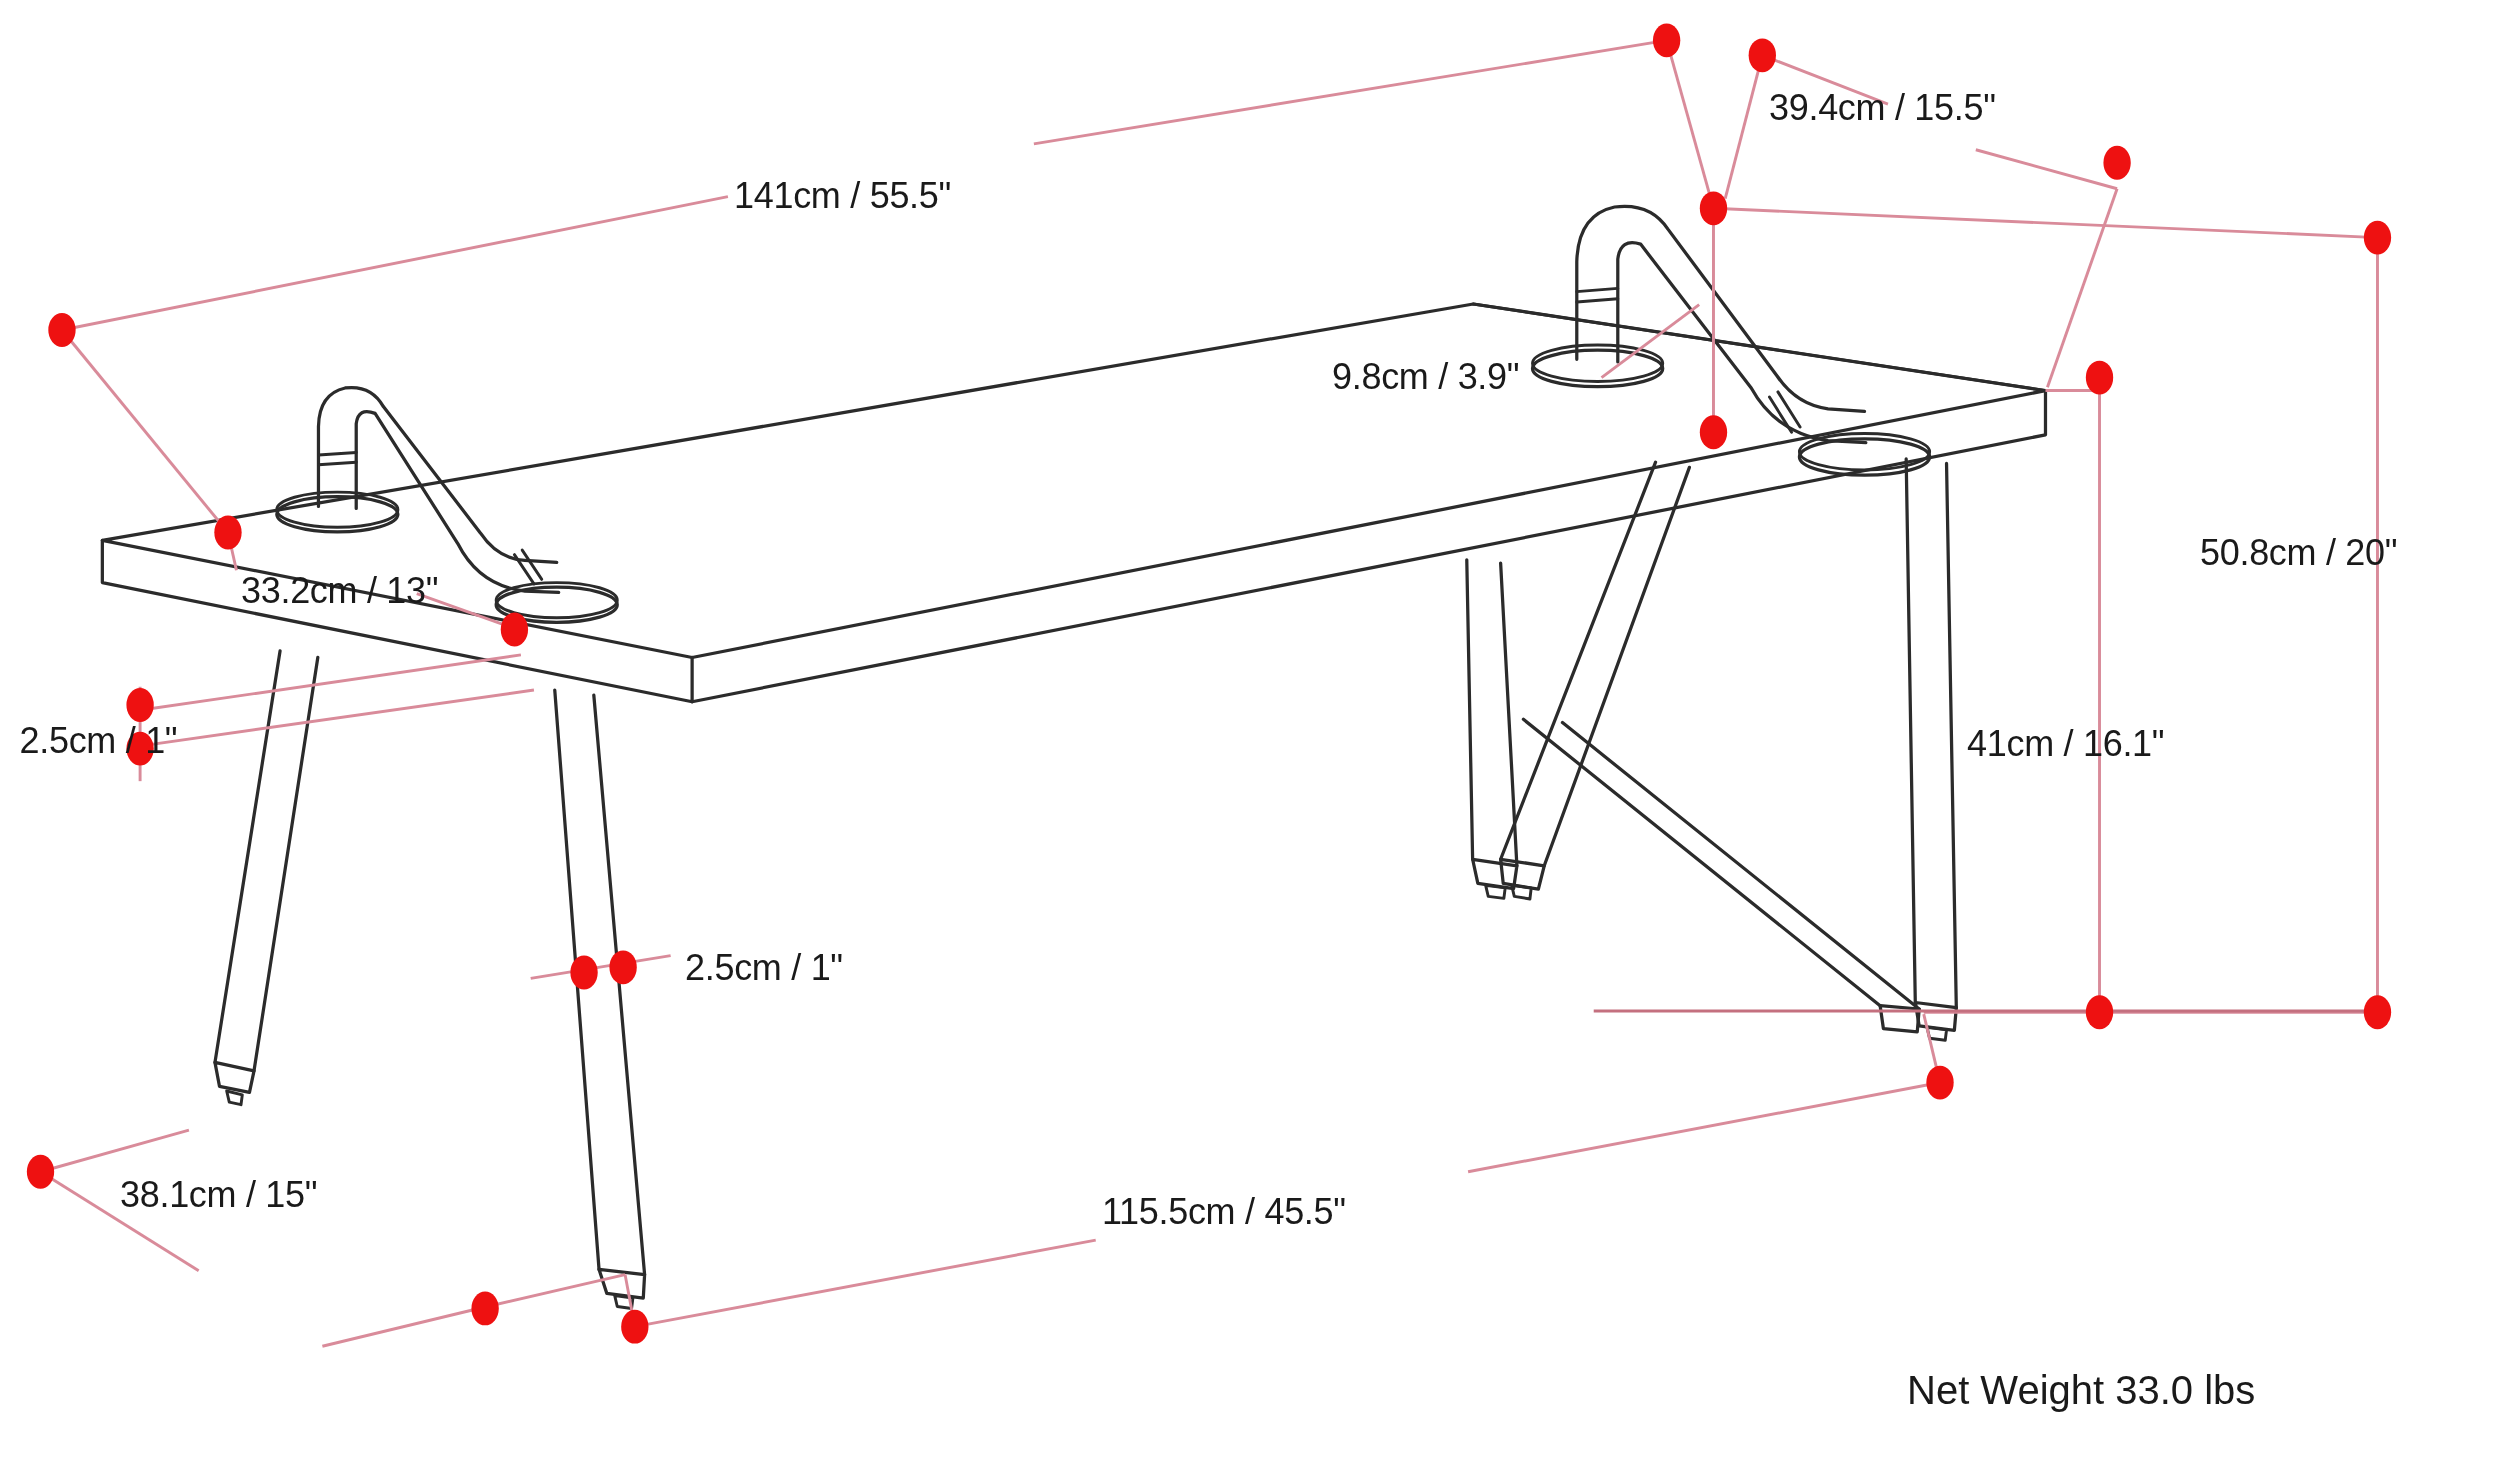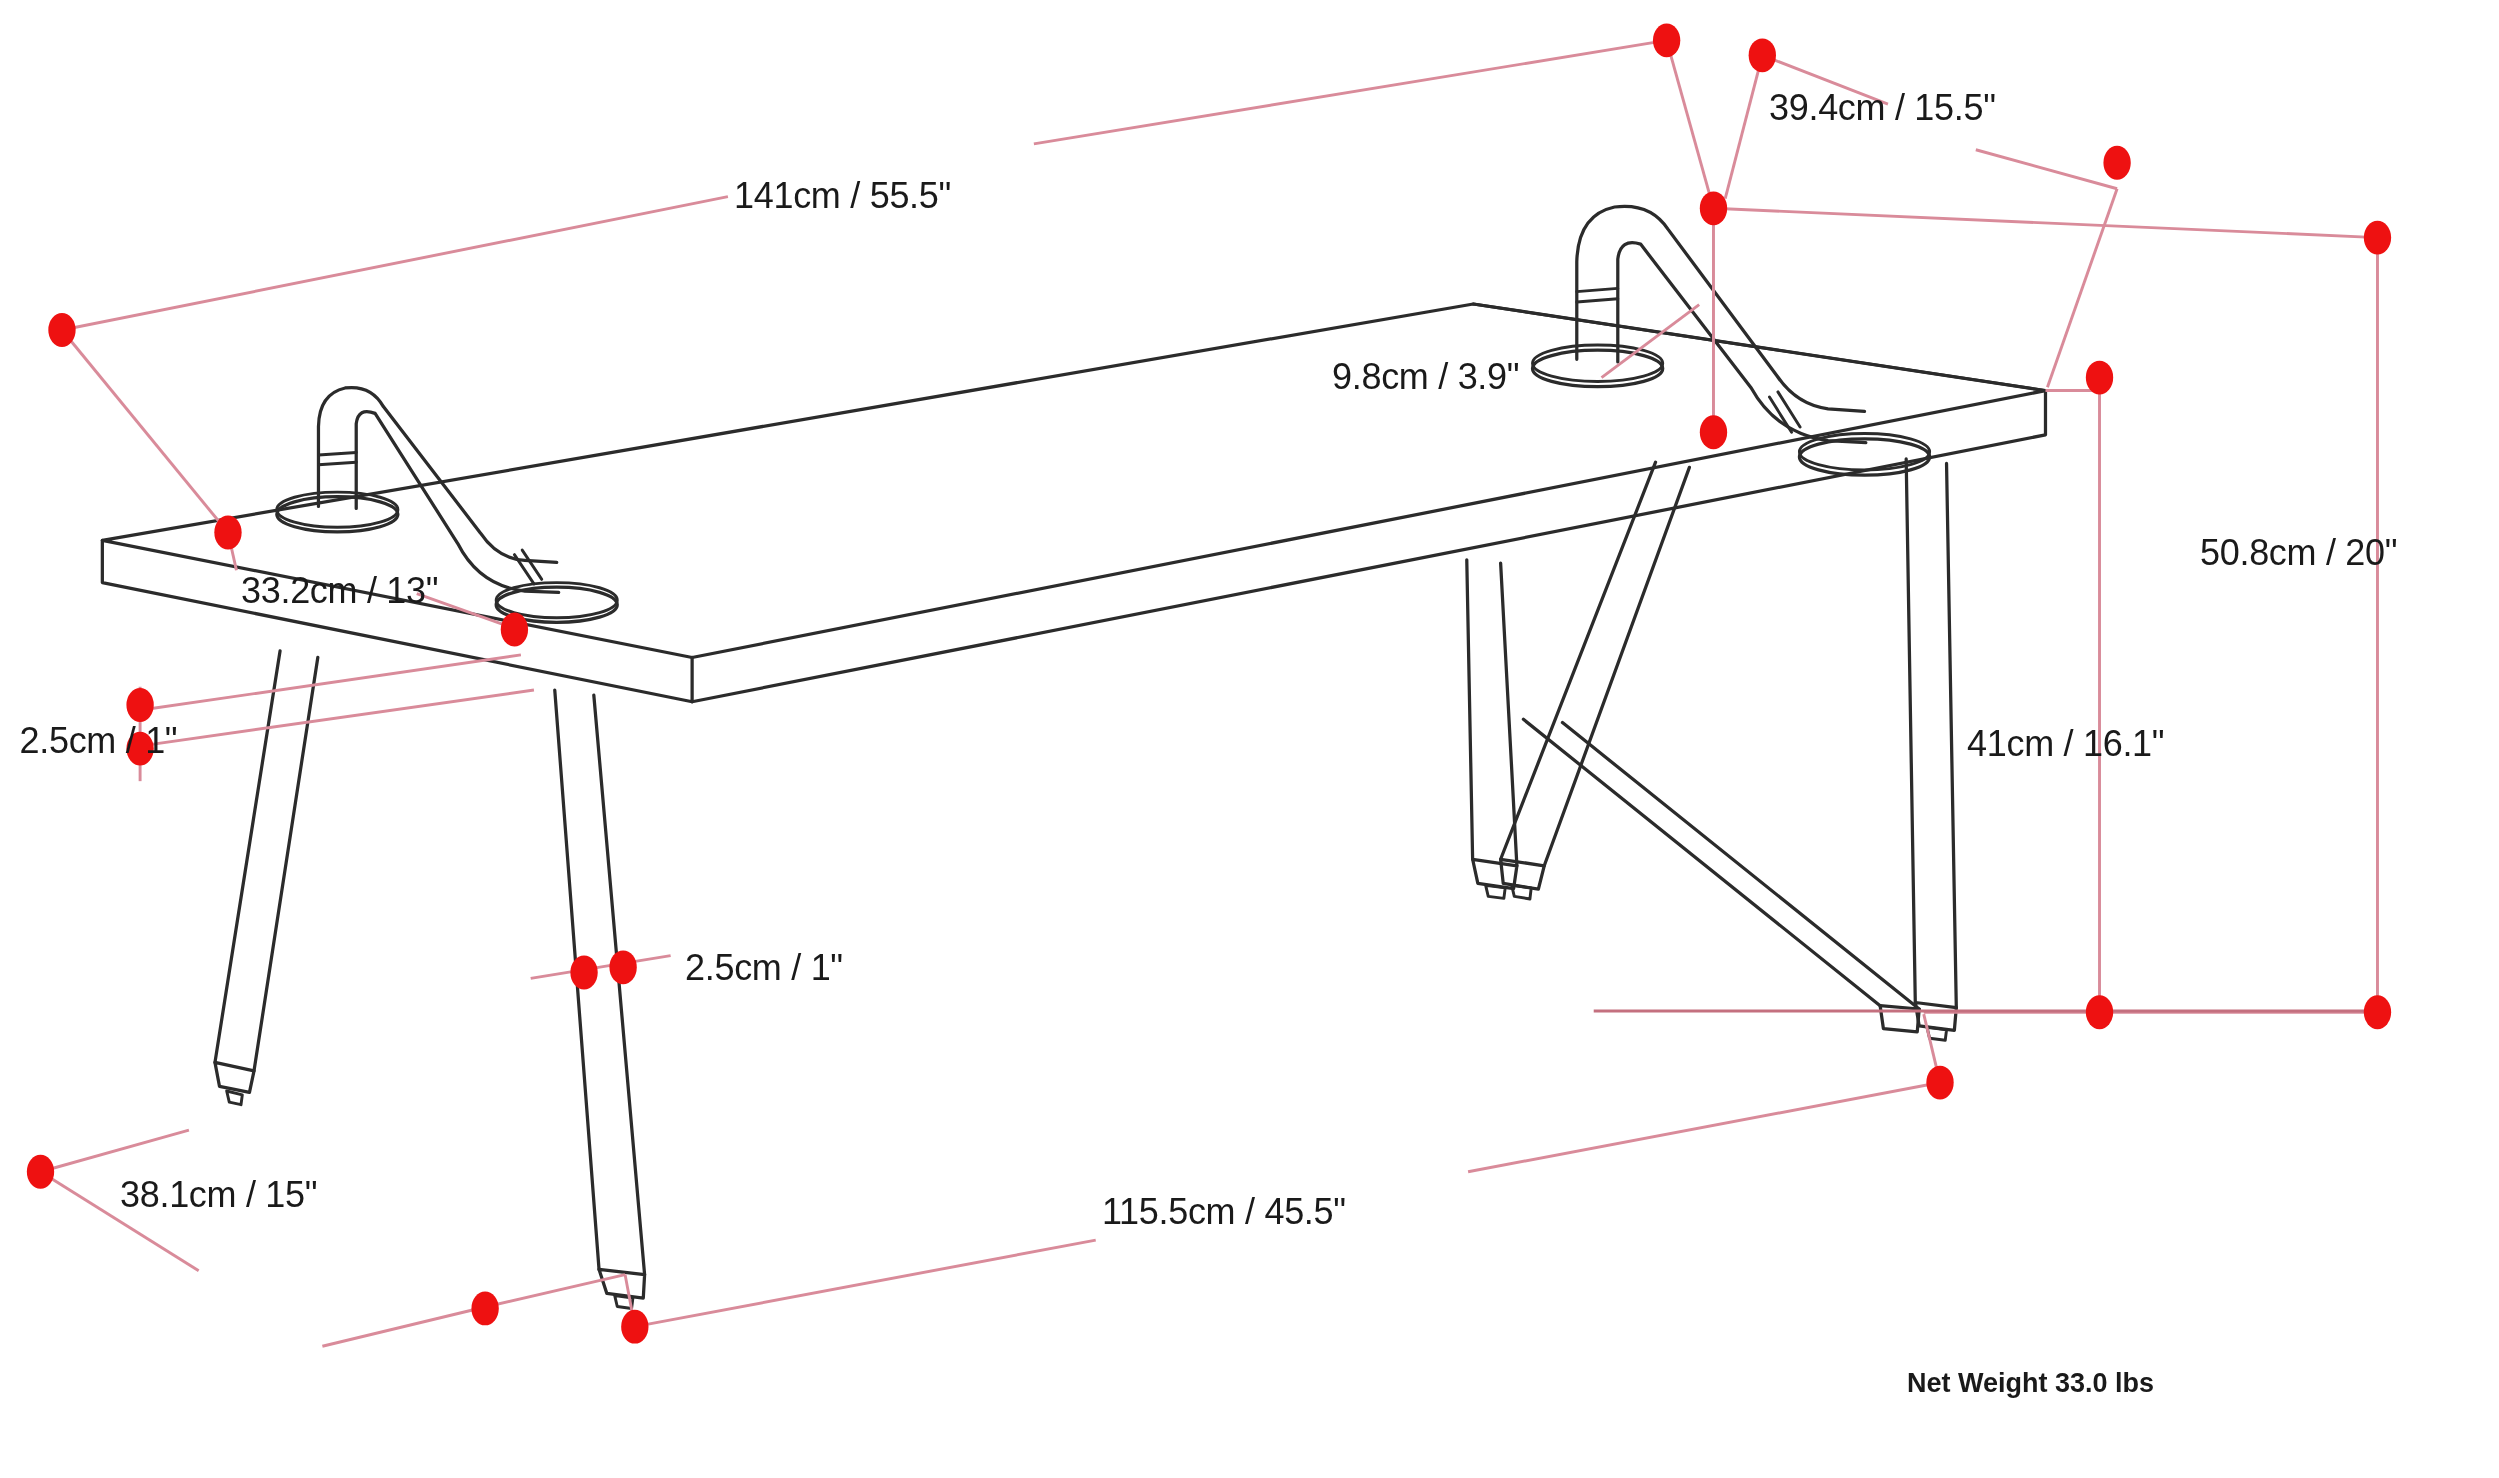--- a/index.html
+++ b/index.html
@@ -28,22 +28,22 @@
     font-size: 36px;
     font-weight: 400;
     letter-spacing: -0.3px;
     white-space: nowrap;
     line-height: 1;
   }
   .weight-label {
     position: absolute;
     color: #1a1a1a;
     font-family: "Liberation Sans", sans-serif;
-    font-size: 27px;
-    font-weight: 700;
+    font-size: 40px;
+    font-weight: 400;
     white-space: nowrap;
     line-height: 1;
   }
 </style>
 </head>
 <body>
 
 <div id="stage">
 
   <svg id="drawing" viewBox="0 0 3840 2272">

